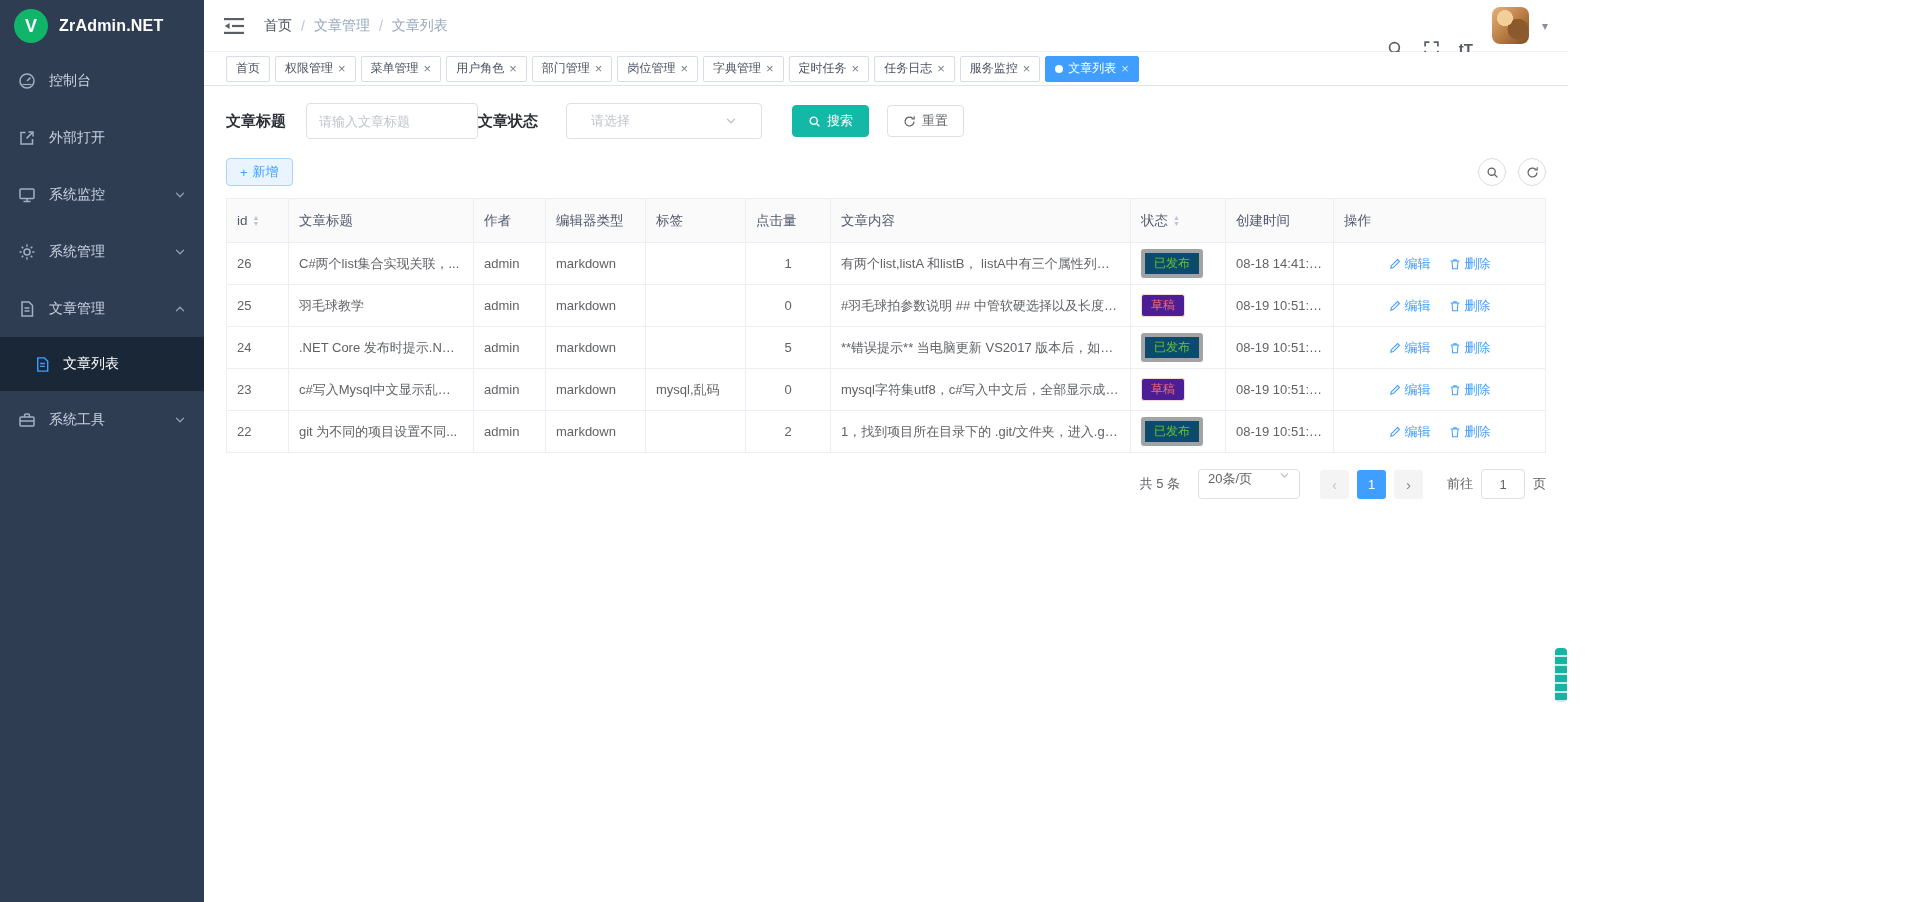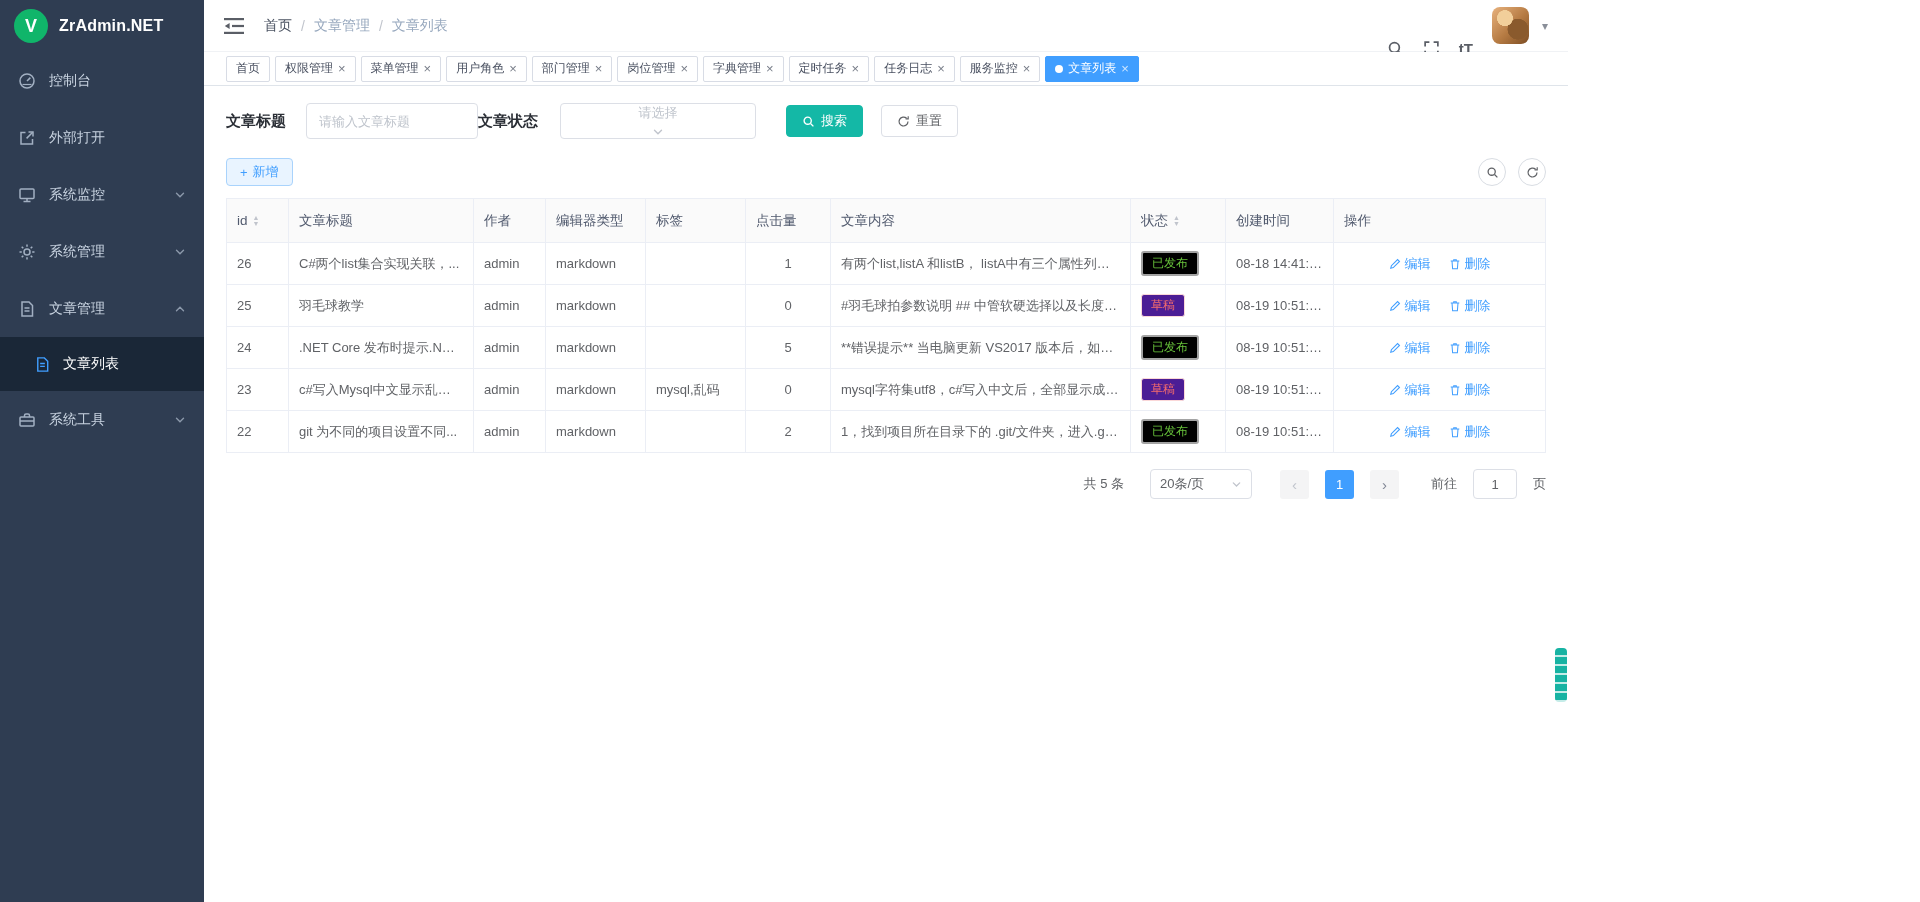--- a/index.html
+++ b/index.html
@@ -52,22 +52,22 @@
 
   
   .content { flex: 1; padding: 17px 22px 0; background: #fff; }
   .filter-row { display: flex; align-items: center; }
   .f-label { font-weight: bold; font-size: 15px; color: #2b2f36; }
   .f-input { width: 172px; height: 36px; border: 1px solid #dcdfe6; border-radius: 4px;
     padding: 0 12px; font-size: 13px; color: #606266; margin-left: 20px; outline: none; font-family: inherit; }
   .f-input::placeholder { color: #bfc4cc; }
   .f-label2 { }
   .f-select { width: 196px; height: 36px; border: 1px solid #dcdfe6; border-radius: 4px; background: #fff;
-    padding: 0 0; display: flex; align-items: center; justify-content: space-between;
-    font-size: 13px; color: #bfc4cc; margin-left: 22px; cursor: pointer; flex-direction: column; }
+    padding: 0 24px; display: flex; align-items: center; justify-content: space-between;
+    font-size: 13px; color: #bfc4cc; margin-left: 28px; cursor: pointer; }
   .f-select .sel-caret { color: #c0c4cc; display: flex; }
   .btn { height: 32px; border-radius: 4px; font-size: 13px; display: inline-flex; align-items: center;
     gap: 6px; padding: 0 15px; cursor: pointer; border: 1px solid transparent; font-family: inherit; }
   .btn-search { background: #14b8a6; border-color: #14b8a6; color: #fff; margin-left: 30px; }
   .btn-reset { background: #fff; border-color: #dcdfe6; color: #606266; margin-left: 18px; }
 
   .toolbar-row { margin-top: 19px; display: flex; align-items: center; }
   .btn-add { height: 28px; background: #e9f4ff; border: 1px solid #a9d3fc; color: #409eff;
     border-radius: 4px; font-size: 13px; display: inline-flex; align-items: center; gap: 5px;
     padding: 0 13px; cursor: pointer; font-family: inherit; }
@@ -80,31 +80,31 @@
   .grid th, .grid td { border: 1px solid #ebeef5; padding: 0 10px; white-space: nowrap;
     overflow: hidden; text-overflow: ellipsis; }
   .grid th { height: 44px; background: #fafafa; color: #515a6e; font-weight: 400; font-size: 13.5px;
     text-align: left; }
   .grid td { height: 42px; color: #606266; font-size: 13px; background: #fff; }
   .th-inner { display: flex; align-items: center; }
   .sorters { display: inline-flex; flex-direction: column; margin-left: 5px; color: #c0c4cc;
     font-size: 7px; line-height: 6px; font-style: normal; cursor: pointer; }
   .c-center { text-align: center; }
   .badge { display: inline-block; padding: 3px 9px; font-size: 12px; border-radius: 3px; line-height: 1.3; }
-  .badge[data-status="success"] { color: #67c23a; background: #000000; border: 2px solid #a3a3a3; }
+  .badge[data-status="success"] { color: #67c23a; background: #0c4a6e; border: 4px solid #a3a3a3; }
   .badge[data-status="danger"]  { color: #f56c6c; background: #4c1d95; border: 1px solid #fbd8d8; }
   .op { color: #409eff; font-size: 13px; display: inline-flex; align-items: center; gap: 4px;
     margin: 0 9px; cursor: pointer; }
 
   
   .pagination { margin-top: 16px; display: flex; align-items: center; justify-content: flex-end;
-    gap: 16px; font-size: 13px; color: #606266; }
+    gap: 8px; font-size: 13px; color: #606266; }
   .pg-total { margin-right: 10px; }
   .psize { width: 102px; height: 30px; border: 1px solid #dcdfe6; border-radius: 4px; background: #fff;
-    display: flex; align-items: center; justify-content: space-between; padding: 0 9px;
+    display: flex; justify-content: space-between; padding: 0 9px;
     cursor: pointer; margin-right: 12px; }
   .psize .sel-caret { color: #c0c4cc; display: flex; }
   .pg-btn { width: 29px; height: 29px; border: none; border-radius: 3px; background: #f4f4f5;
     color: #808695; font-size: 15px; cursor: pointer; display: inline-flex; align-items: center;
     justify-content: center; font-family: inherit; }
   .pg-btn.disabled { color: #c0c4cc; cursor: not-allowed; }
   .pg-btn.active { background: #409eff; color: #fff; font-size: 13px; }
   .goto-label { margin-left: 16px; }
   .goto-input { width: 44px; height: 30px; border: 1px solid #dcdfe6; border-radius: 4px;
     text-align: center; font-size: 13px; color: #606266; outline: none; font-family: inherit; }

